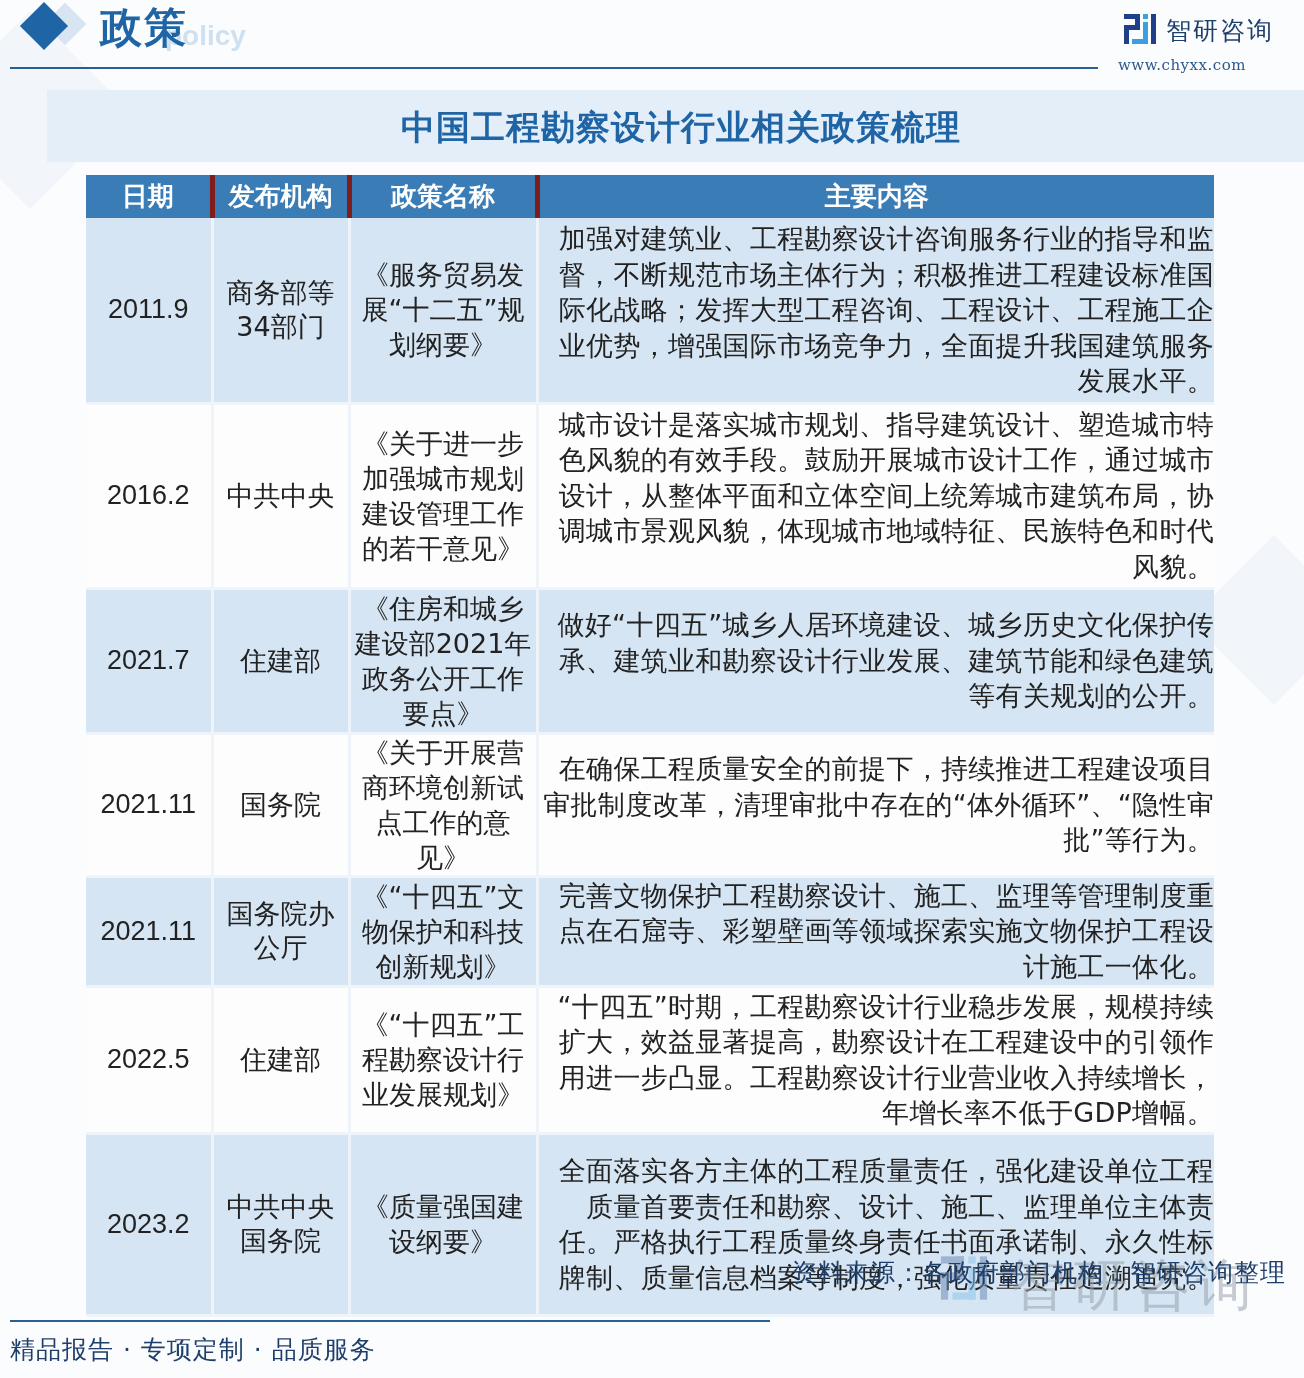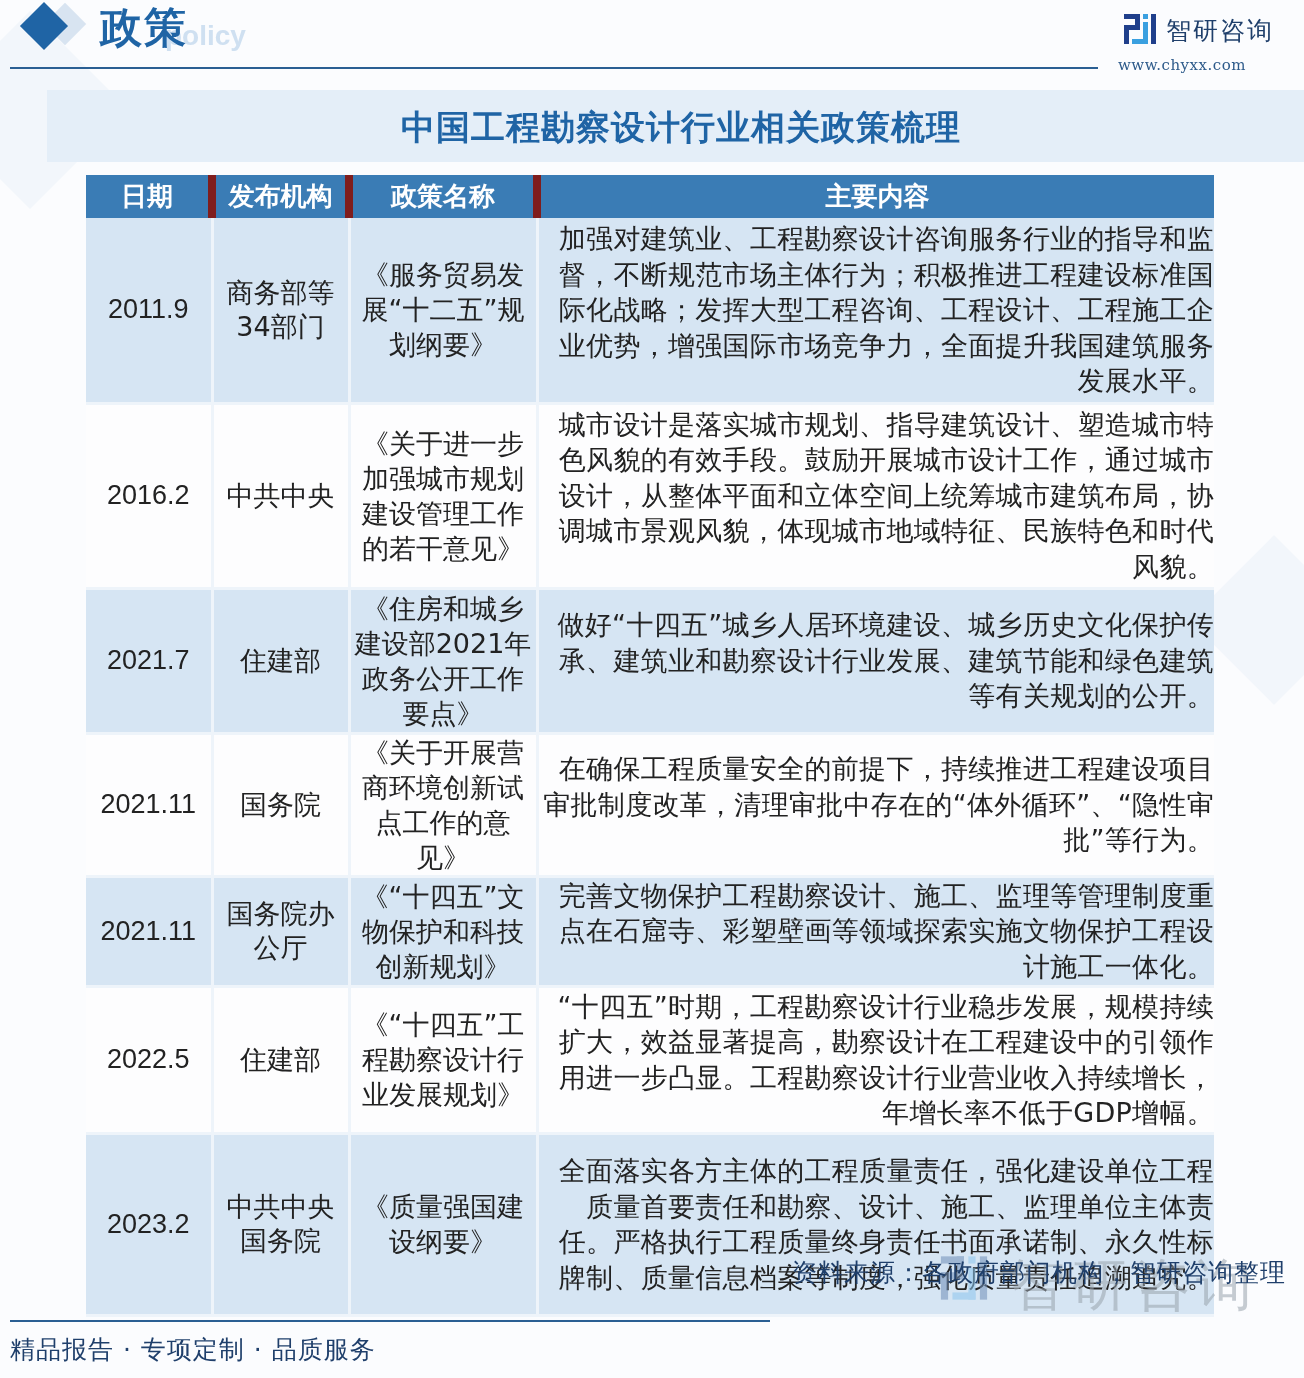--- a/index.html
+++ b/index.html
@@ -61,21 +61,21 @@
     font-family: "DejaVu Serif", "Liberation Serif", serif;
     font-size: 34px; font-weight: bold; color: #1f64a5; letter-spacing: 1px;
   }
   table.policy {
     position: absolute; left: 86px; top: 175px; width: 1128px;
     border-collapse: collapse; table-layout: fixed;
   }
   table.policy th {
     background: #3a7cb5; color: #ffffff; height: 43px;
     font-size: 26px; font-weight: bold; text-align: center;
-    border-right: 8px solid #7f1d1d; padding: 0;
+    border-right: 5px solid #7f1d1d; padding: 0;
   }
   table.policy th:last-child { border-right: none; }
   table.policy td {
     color: #222222; padding: 0; vertical-align: middle;
     border-right: 3px solid #eef4fa;
     border-bottom: 3px solid #eef4fa;
   }
   table.policy td:last-child { border-right: none; text-align: right; }
   tr.blue td { background: #d6e5f3; }
   tr.white td { background: #fdfdfe; }

